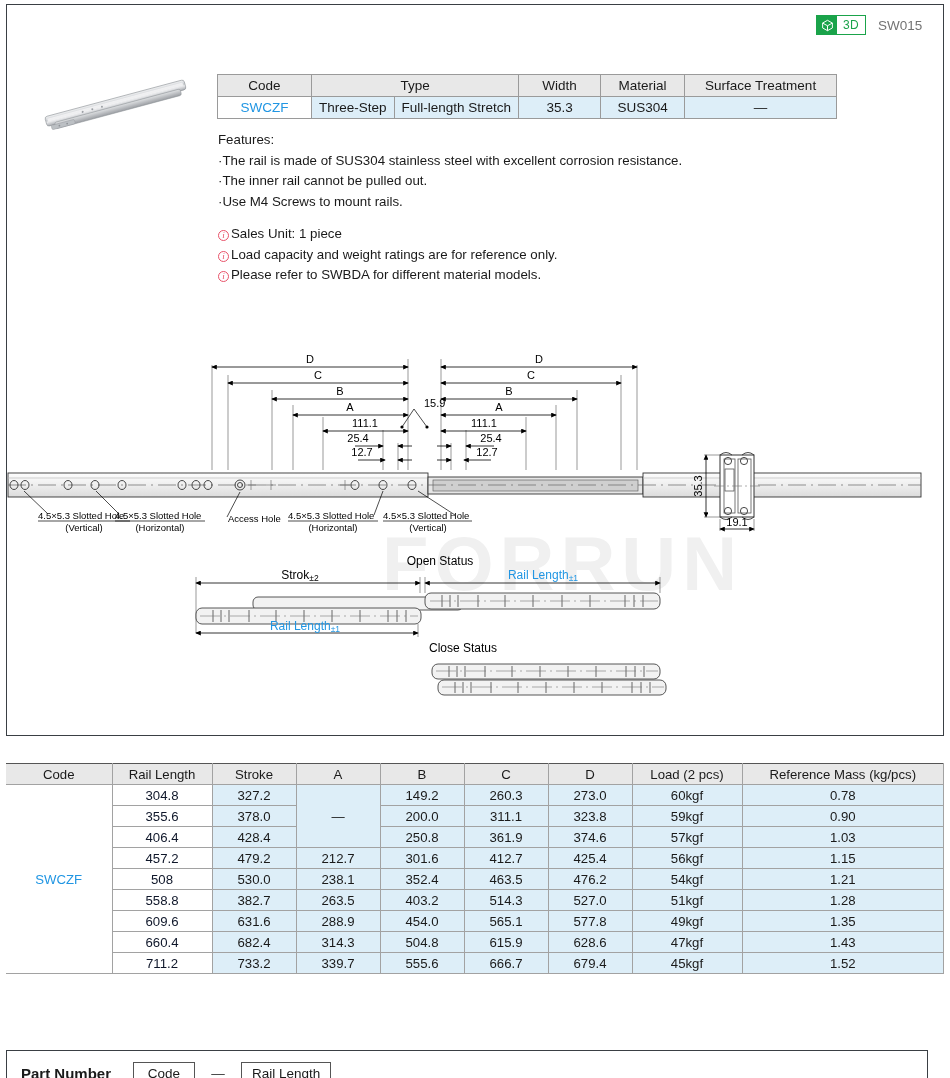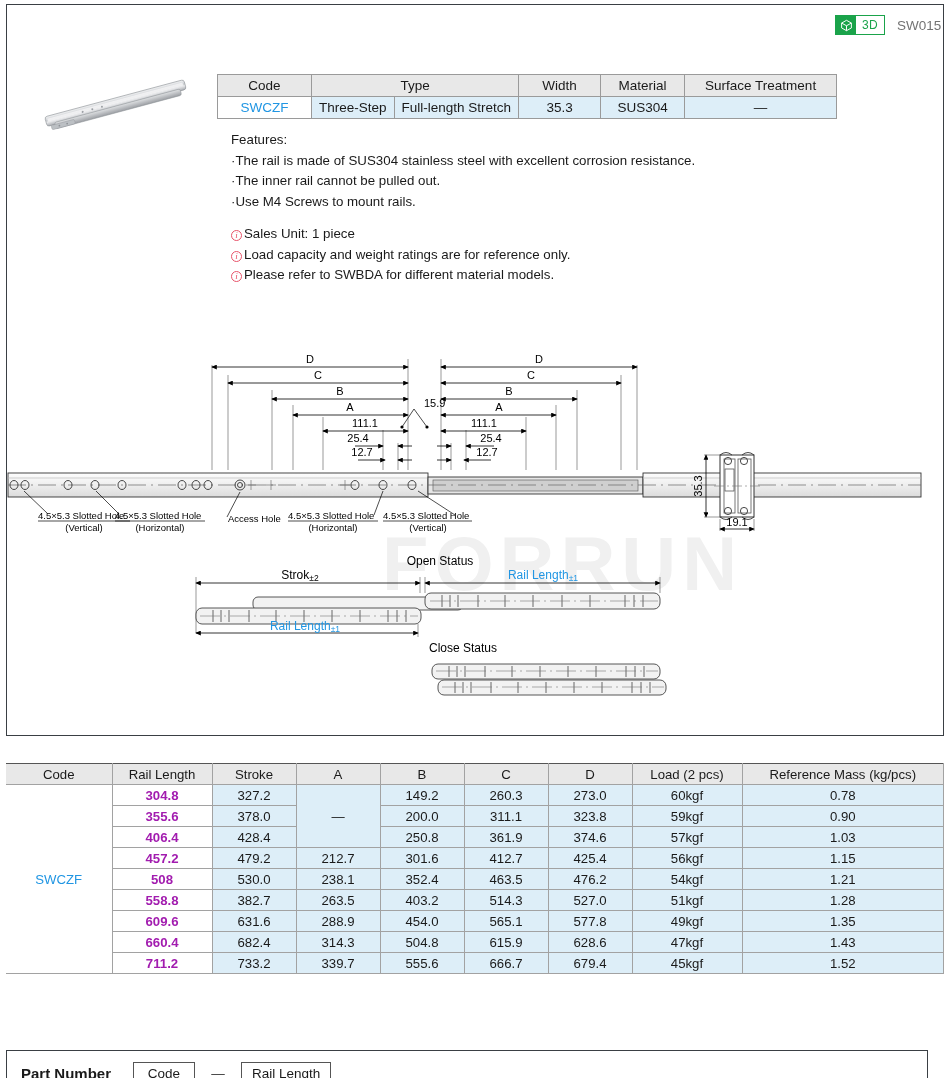--- a/index.html
+++ b/index.html
@@ -27,21 +27,20 @@
 
   
   #badge-wrap {
     position: absolute; left: 816px; top: 15px;
     display: flex; align-items: center; gap: 12px;
   }
   .badge3d {
     display: flex; align-items: stretch;
     border: 1px solid #1aa34a; height: 20px;
     line-height: 18px;
-    margin-left: 19px;
   }
   .badge3d .cube {
     background: #1aa34a; width: 20px;
     display: flex; align-items: center; justify-content: center;
   }
   .badge3d .lbl {
     background: #fff; color: #1aa34a;
     font-size: 12px; padding: 0 6px; letter-spacing: .3px;
   }
   #sku-text { font-size: 13.5px; color: #737373; }
@@ -69,21 +68,20 @@
   #spec-table thead th { background: #e8e8e8; }
   #spec-table tbody td { background: #ddeef8; }
   #spec-table tbody td.codecell { background: #ffffff; color: #2196e3; }
 
   
   #features {
     position: absolute; left: 218px; top: 130px;
     width: 700px;
     font-size: 13.3px;
     line-height: 20.5px;
-    margin-left: 13px;
   }
   #features .ln { white-space: nowrap; }
   #features .gap { height: 12px; }
   .iicon {
     display: inline-block;
     width: 11px; height: 11px;
     border: 1px solid #e8536a; border-radius: 50%;
     color: #e8536a; font-size: 9px; line-height: 9px;
     text-align: center; margin-right: 2px;
     font-style: italic; font-family: "Liberation Serif", serif;
@@ -114,21 +112,21 @@
     border: 1px solid #a2a2a2;
     text-align: center;
     height: 21px;
     font-weight: normal;
     padding: 0 2px;
     white-space: nowrap;
   }
   #main-table thead th { background: #e8e8e8; border-top: 1px solid #555; }
   #main-table td.blue { background: #ddeef8; }
   #main-table td.white { background: #fff; }
-  #main-table td.bluetext { color: #a21caf; font-weight: bold; }
+  #main-table td.bluetext { color: #0f172a; }
   #main-table td.codecol {
     background: #fff; color: #2196e3;
     border-left: none; border-right: 1px solid #a2a2a2;
   }
   #main-table th.codehead { border-left: none; }
 
   
   #pn-panel {
     position: absolute; left: 6px; top: 1050px;
     width: 922px; height: 66px;

